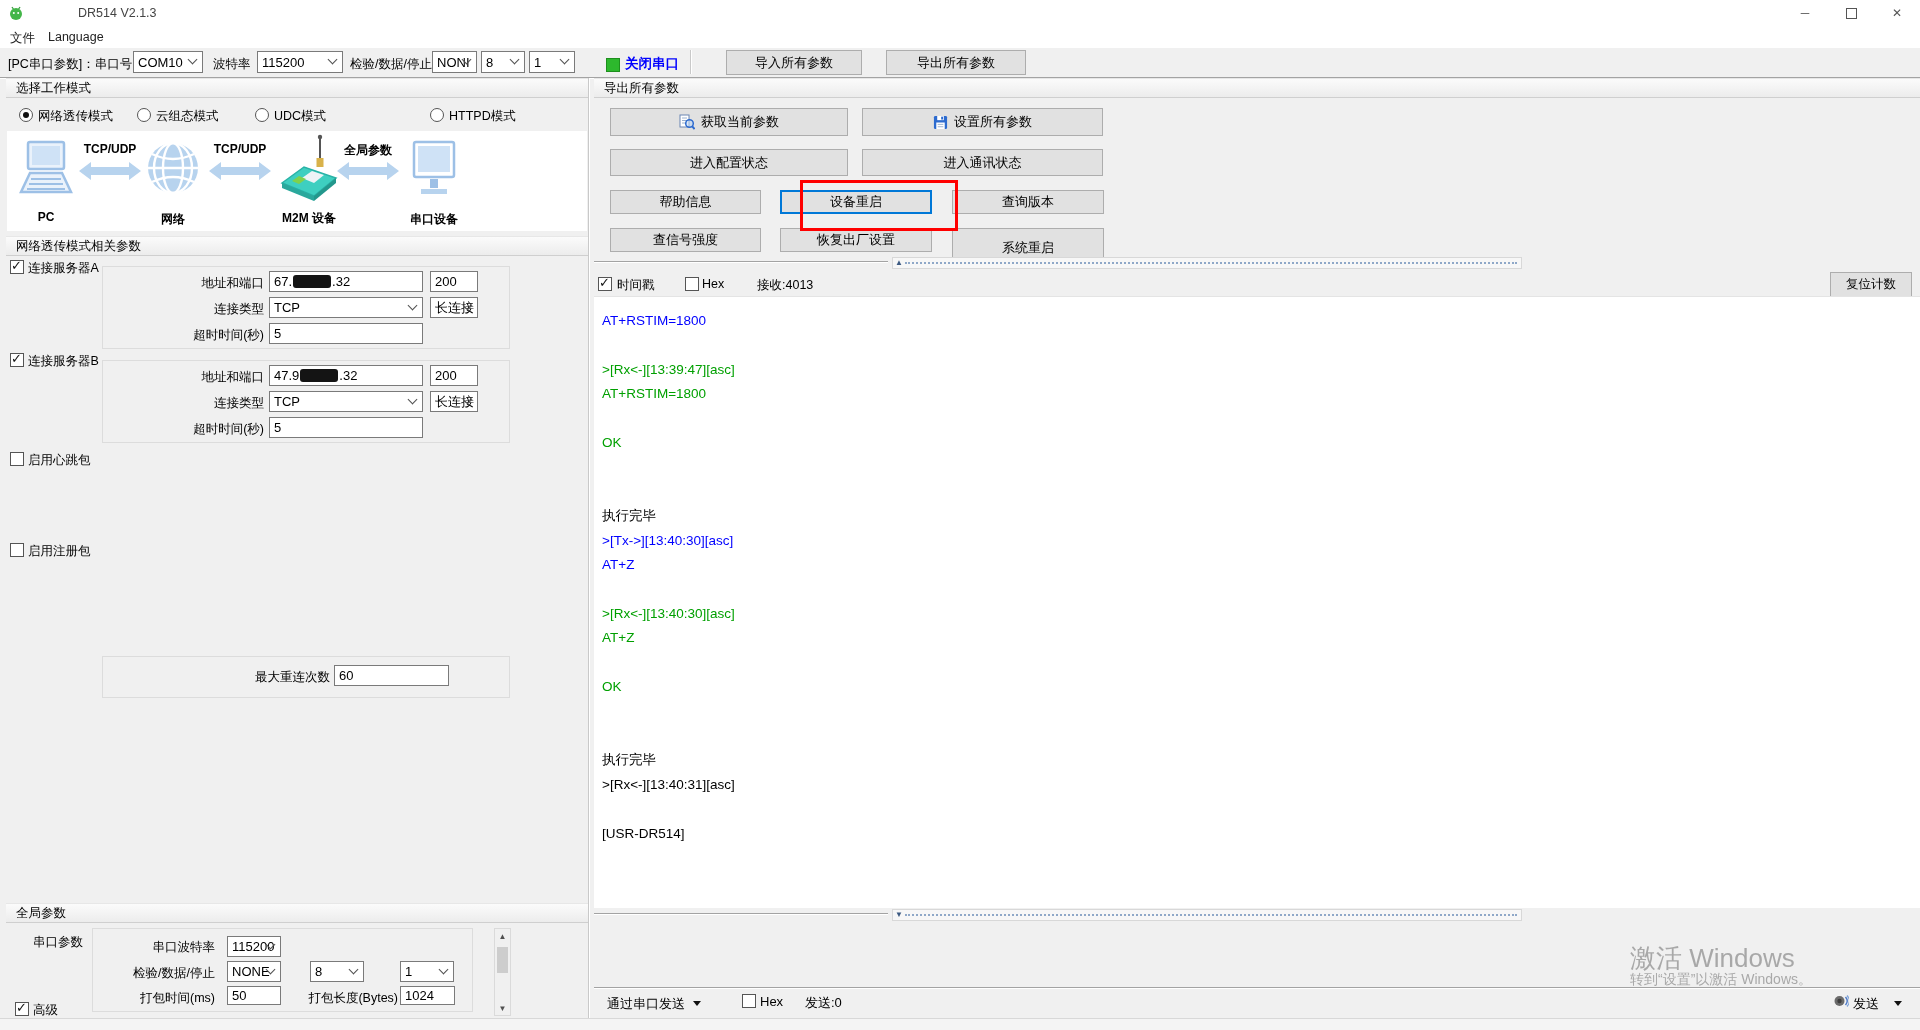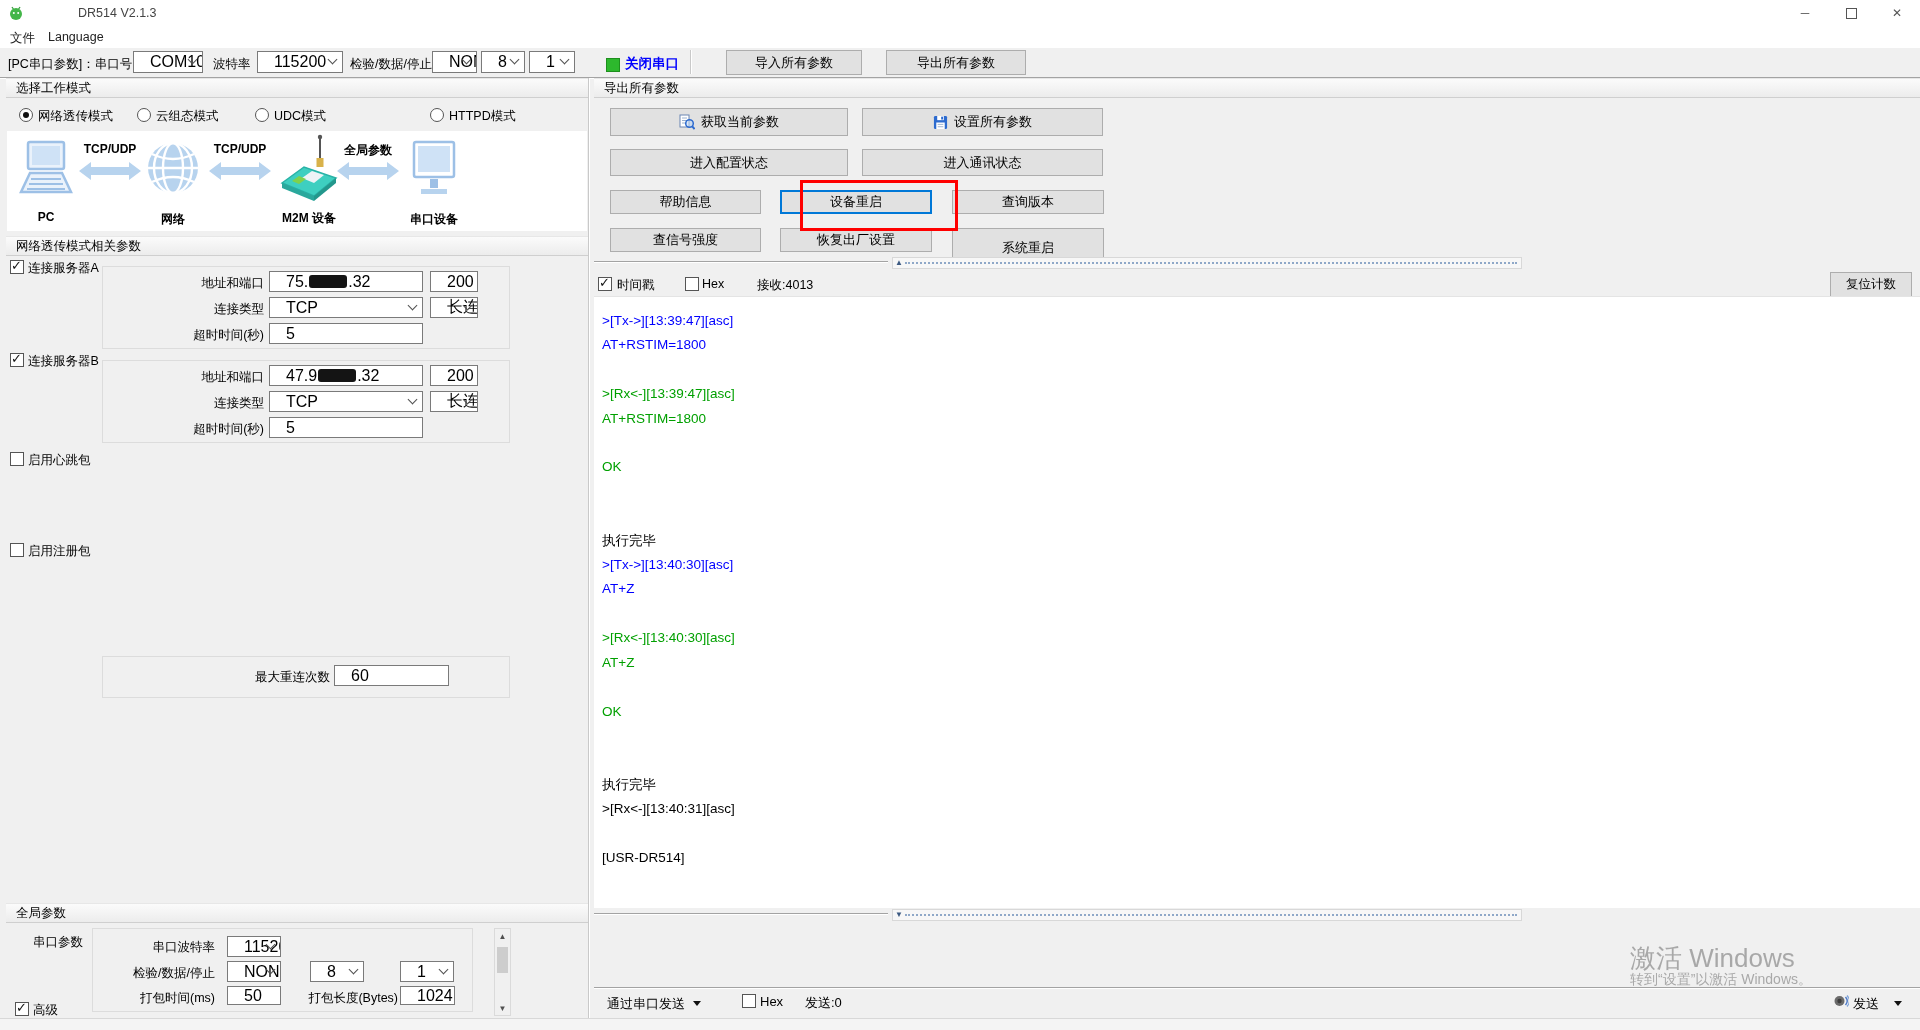--- a/index.html
+++ b/index.html
@@ -10,21 +10,21 @@
   .bold{font-weight:bold;}
   .titlebar{left:0;top:0;width:1920px;height:26px;background:#ffffff;}
   .title-text{position:absolute;left:30px;top:6px;font-size:12.5px;color:#444;margin-left:48px;}
   .wbtn{position:absolute;top:0;width:46px;height:26px;display:flex;align-items:center;justify-content:center;color:#555;font-size:12px;}
   .maxbox{width:9px;height:9px;border:1px solid #555;}
   .menubar{left:0;top:26px;width:1920px;height:22px;background:#ffffff;border-bottom:1px solid #ededed;}
   .menu-item{position:absolute;top:4px;font-size:12.5px;color:#222;}
   .toolbar{left:0;top:48px;width:1920px;height:29px;background:#f0f0f0;}
   .sunken{position:absolute;height:0;border-top:1px solid #a3a3a3;border-bottom:1px solid #ffffff;}
   .vline{position:absolute;width:0;border-left:1px solid #c9c9c9;border-right:1px solid #ffffff;}
-  .tbox,.combo{position:absolute;background:#fff;border:1px solid #7a7a7a;display:flex;align-items:center;padding-left:16px;font-size:16px;white-space:nowrap;overflow:hidden;box-sizing:border-box;}
+  .tbox,.combo{position:absolute;background:#fff;border:1px solid #7a7a7a;display:flex;align-items:center;padding-left:4px;font-size:13px;white-space:nowrap;overflow:hidden;box-sizing:border-box;}
   .combo::after{content:"";position:absolute;right:6px;top:50%;margin-top:-6px;width:6px;height:6px;border-right:1.4px solid #505050;border-bottom:1.4px solid #505050;transform:rotate(45deg);}
   .btn{position:absolute;background:#e1e1e1;border:1px solid #adadad;display:flex;align-items:center;justify-content:center;font-size:13px;box-sizing:border-box;gap:6px;}
   .btn.focus{border:2px solid #0078d7;}
   .sect{position:absolute;background:linear-gradient(#fbfbfb,#ececec);border-top:1px solid #e7e7e7;border-bottom:1px solid #cfcfcf;font-size:12.5px;display:flex;align-items:center;padding-left:10px;box-sizing:border-box;}
   .gbox{position:absolute;border:1px solid #dcdcdc;box-sizing:border-box;}
   .cb{position:absolute;width:14px;height:14px;background:#fff;border:1px solid #555;box-sizing:border-box;}
   .cb.on::after{content:"✓";position:absolute;left:0px;top:-3px;font-size:13px;font-weight:bold;color:#111;}
   .radio{position:absolute;width:14px;height:14px;background:#fff;border:1px solid #555;border-radius:50%;box-sizing:border-box;}
   .radio.on::after{content:"";position:absolute;left:3px;top:3px;width:6px;height:6px;border-radius:50%;background:#111;}
   .redact{display:inline-block;width:38px;height:13px;background:#141414;border-radius:3px;margin:0 1px;vertical-align:-2px;}
@@ -175,21 +175,21 @@
 
   <div class="sect" style="left:6px;top:236px;width:582px;height:20px">
       <span>网络透传模式相关参数</span>
     </div>
 
   <span class="cb on" style="left:10px;top:260px"></span>
   <span class="lbl" style="left:28px;top:260px">连接服务器A</span>
   <div class="gbox" style="left:102px;top:266px;width:408px;height:83px"></div>
   <span class="lblr" style="left:174px;top:275px;width:90px">地址和端口</span>
   <div class="tbox" style="left:269px;top:271px;width:154px;height:21px">
-    <span>75.</span>
+    <span>67.</span>
       <span class="redact"></span>
       <span>.32</span>
   </div>
   <div class="tbox" style="left:430px;top:271px;width:48px;height:21px">
       <span>200</span>
     </div>
   <span class="lblr" style="left:174px;top:301px;width:90px">连接类型</span>
   <div class="combo" style="left:269px;top:297px;width:154px;height:21px">
       <span>TCP</span>
     </div>
@@ -332,21 +332,20 @@
   <span class="cb on" style="left:598px;top:277px"></span>
   <span class="lbl" style="left:617px;top:277px">时间戳</span>
   <span class="cb" style="left:685px;top:277px"></span>
   <span class="lbl" style="left:702px;top:277px">Hex</span>
   <span class="lbl" style="left:757px;top:277px">接收:4013</span>
   <div class="btn" style="left:1830px;top:272px;width:82px;height:25px;font-size:12.5px">
       <span>复位计数</span>
     </div>
 
   <div class="term">
-      <div class="tline" style="color: rgb(0, 0, 255);">&gt;[Tx-&gt;][13:39:47][asc]</div>
       <div class="tline" style="color: rgb(0, 0, 255);">AT+RSTIM=1800</div>
       <div class="tline" style="color: rgb(0, 0, 0);">&nbsp;</div>
       <div class="tline" style="color: rgb(0, 160, 0);">&gt;[Rx&lt;-][13:39:47][asc]</div>
       <div class="tline" style="color: rgb(0, 160, 0);">AT+RSTIM=1800</div>
       <div class="tline" style="color: rgb(0, 0, 0);">&nbsp;</div>
       <div class="tline" style="color: rgb(0, 160, 0);">OK</div>
       <div class="tline" style="color: rgb(0, 0, 0);">&nbsp;</div>
       <div class="tline" style="color: rgb(0, 0, 0);">&nbsp;</div>
       <div class="tline" style="color: rgb(0, 0, 0);">执行完毕</div>
       <div class="tline" style="color: rgb(0, 0, 255);">&gt;[Tx-&gt;][13:40:30][asc]</div>

